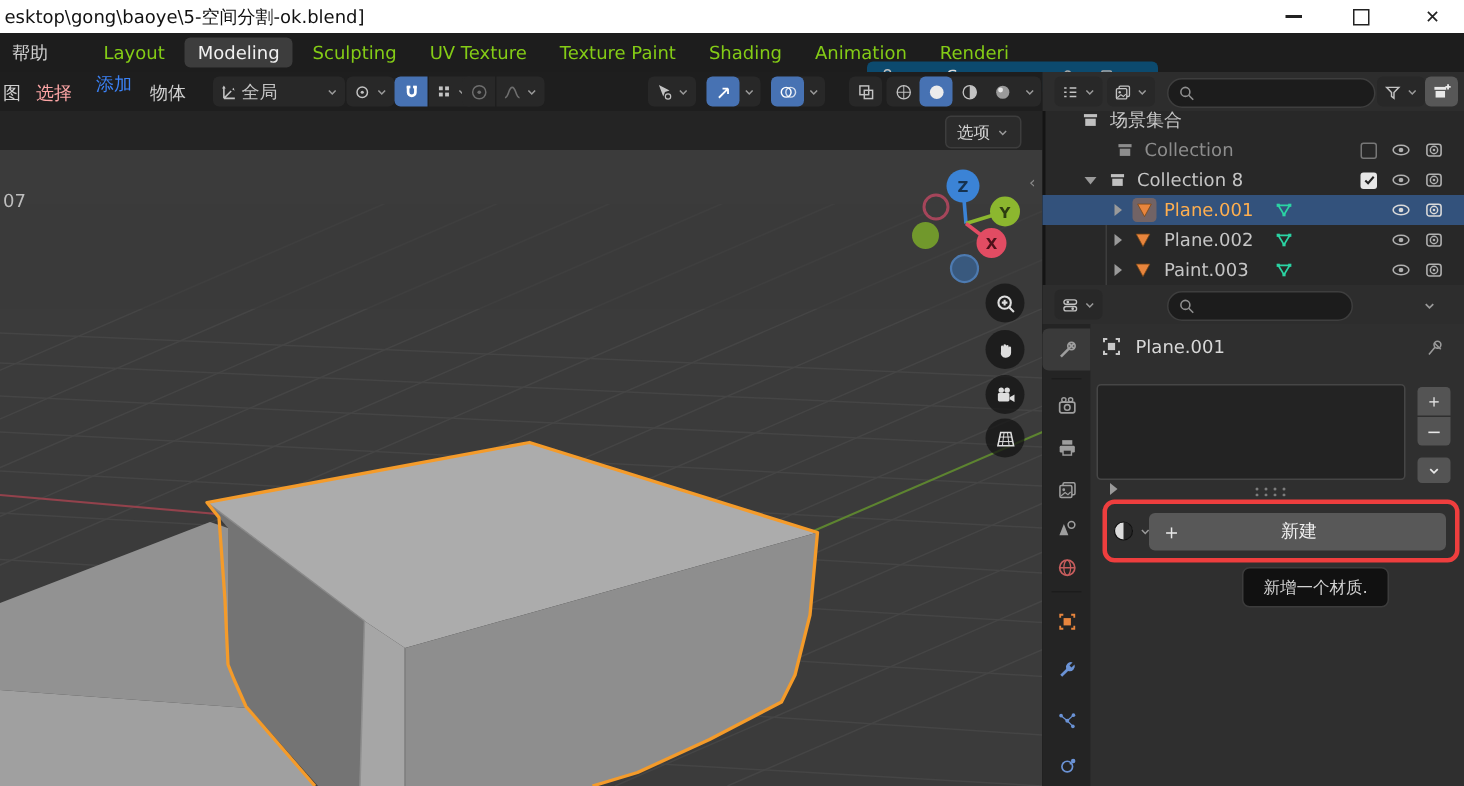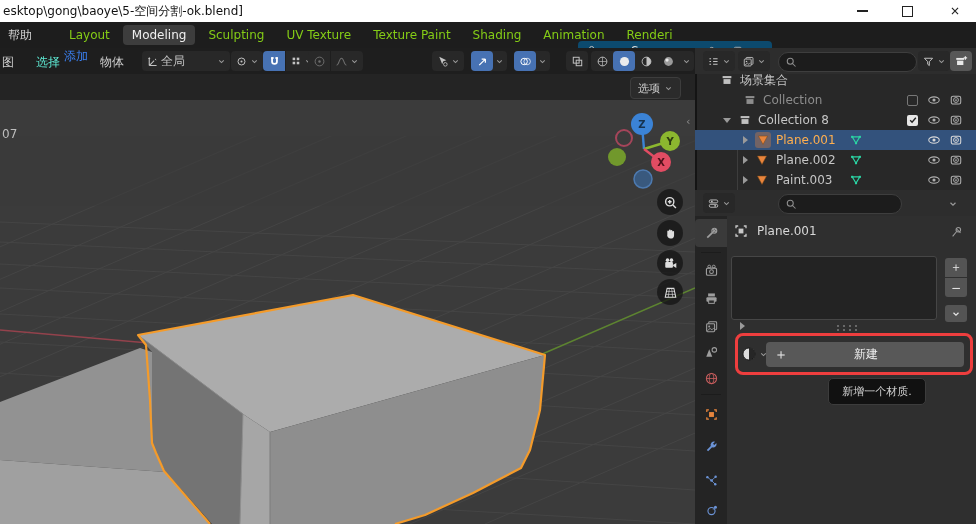--- a/index.html
+++ b/index.html
@@ -298,21 +298,21 @@
     <svg class="ic" width="13" height="13" color="#a8a8a8">
         <use href="#i-copy"></use>
       </svg>
     <svg class="ic" width="12" height="12" color="#7a7a7a">
         <use href="#i-x"></use>
       </svg>
   </div>
 
   <div class="abs vph">
     <span class="abs" style="left:2px;top:6px;color:#cfcfcf">图</span>
-    <span class="abs" style="left:36px;top:6px;color:#5eead4">选择</span>
+    <span class="abs" style="left:24px;top:6px;color:#fca5a5">选择</span>
     <span class="abs" style="left:64px;top:0;color:#3b82f6">添加</span>
     <span class="abs" style="left:100px;top:6px;color:#cfcfcf">物体</span>
     <div class="abs wbtn" style="left:142px;top:3px;width:80px">
       <svg class="ic" width="13" height="13">
           <use href="#i-axes"></use>
         </svg>
       <span style="flex:1">全局</span>
       <svg class="ic chev" width="9" height="9">
           <use href="#i-chev"></use>
         </svg>

